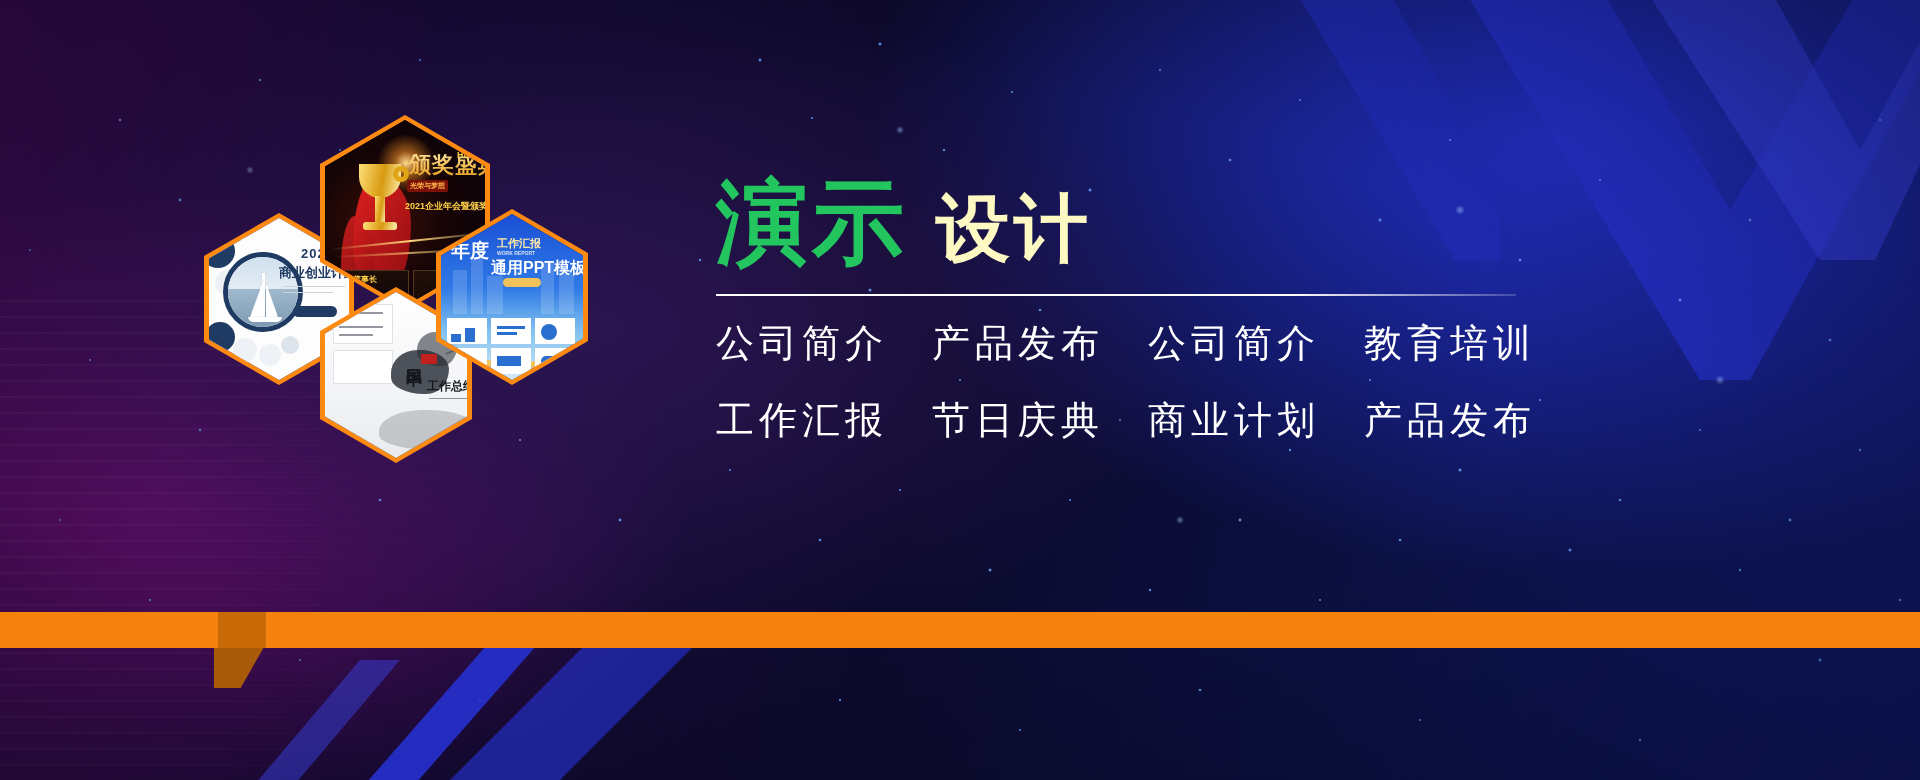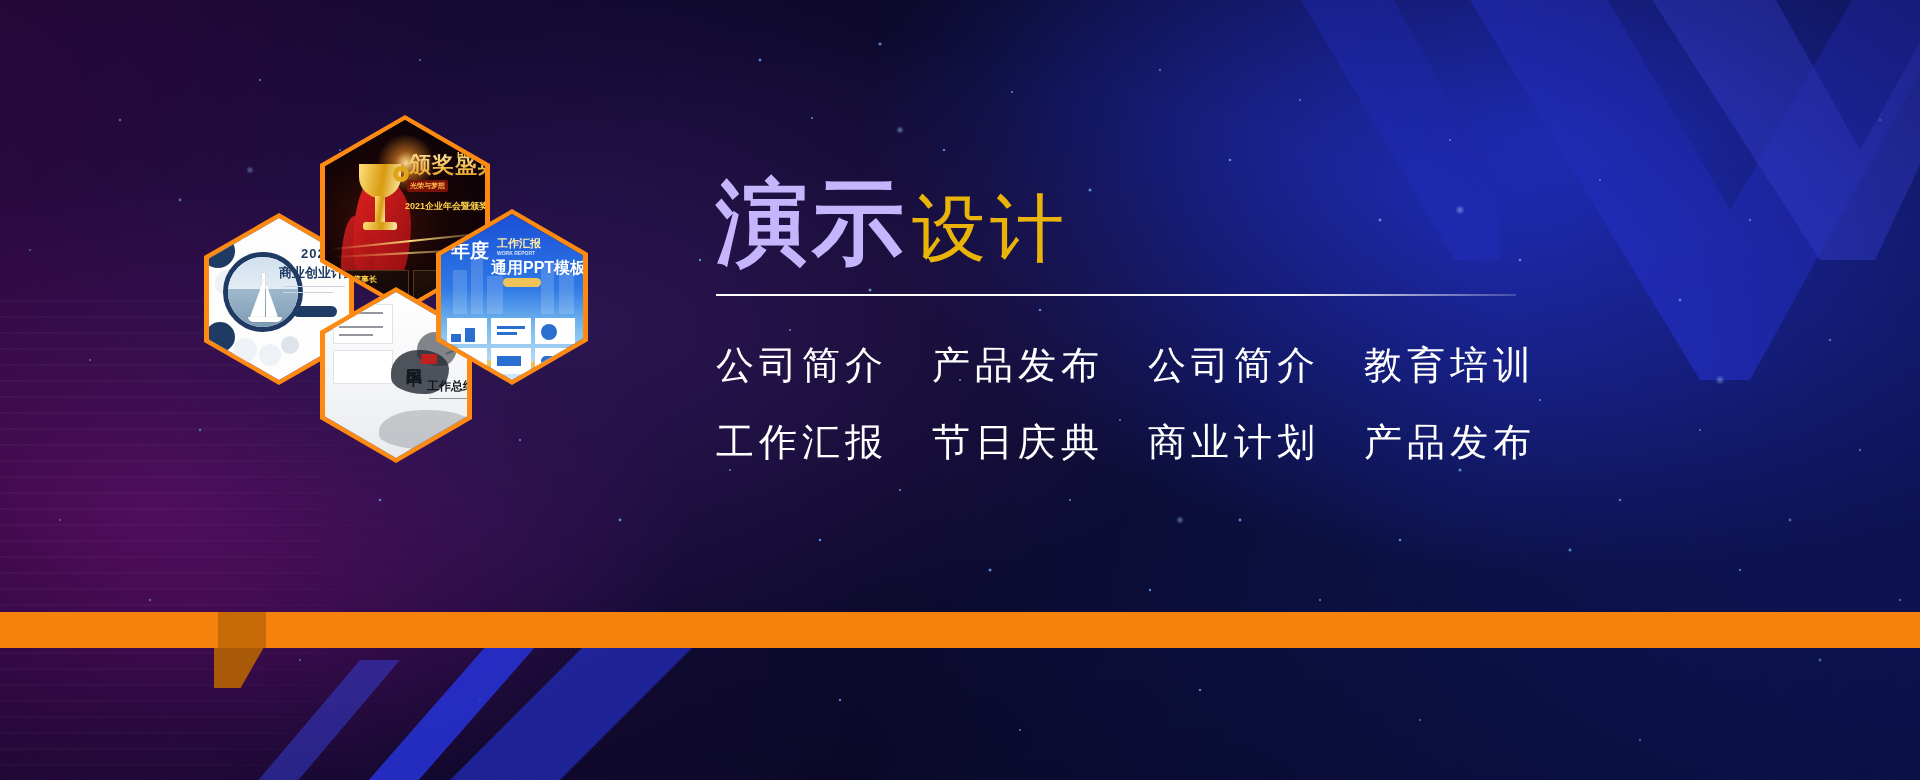--- a/index.html
+++ b/index.html
@@ -78,25 +78,25 @@
   .artD .city{position:absolute;background:rgba(255,255,255,.16);}
   .artD .arc{position:absolute;border-radius:50%;border:6px solid rgba(240,195,90,.85);}
   .artD .white{position:absolute;color:#fff;font-weight:700;white-space:nowrap;}
   .artD .bar{position:absolute;background:#2a6fd0;}
   .artD .btn{position:absolute;background:#f0c35a;border-radius:8px;}
   .artD .grid{position:absolute;background:#fff;}
 
   
   .txtwrap{position:absolute;left:716px;top:176px;width:1100px;}
   .headline{display:flex;align-items:baseline;}
-  .h-orange{font-size:92px;font-weight:700;color:#c4b5fd;letter-spacing:4px;line-height:1;}
-  .h-white{font-size:74px;font-weight:400;color:#eab308;letter-spacing:4px;line-height:1;margin-left:4px;}
+  .h-orange{font-size:92px;font-weight:700;color:#22c55e;letter-spacing:4px;line-height:1;}
+  .h-white{font-size:74px;font-weight:700;color:#fef9c3;letter-spacing:4px;line-height:1;margin-left:28px;}
   .rule{margin-top:26px;height:2px;width:800px;
     background:linear-gradient(90deg,#ffffff 0%,#ffffff 72%,rgba(255,255,255,.18) 100%);}
-  .tags{margin-top:44px;}
+  .tags{margin-top:22px;}
   .tagrow{display:flex;gap:44px;color:#fff;font-size:38px;letter-spacing:5px;margin-bottom:26px;
           font-family:"DejaVu Sans","Liberation Sans",sans-serif;font-weight:400;}
   .tag{white-space:nowrap;}
 
   
   .ribbonbar{position:absolute;left:0;top:612px;width:1920px;height:36px;background:#f5820d;}
   .ribbontail{position:absolute;left:214px;top:612px;width:70px;height:76px;background:#a85a08;
     -webkit-clip-path:polygon(0 0,100% 0,38% 100%,0 100%);clip-path:polygon(0 0,100% 0,38% 100%,0 100%);}
   .ribbonnotch{position:absolute;left:218px;top:612px;width:48px;height:36px;background:#c96a09;}
 

